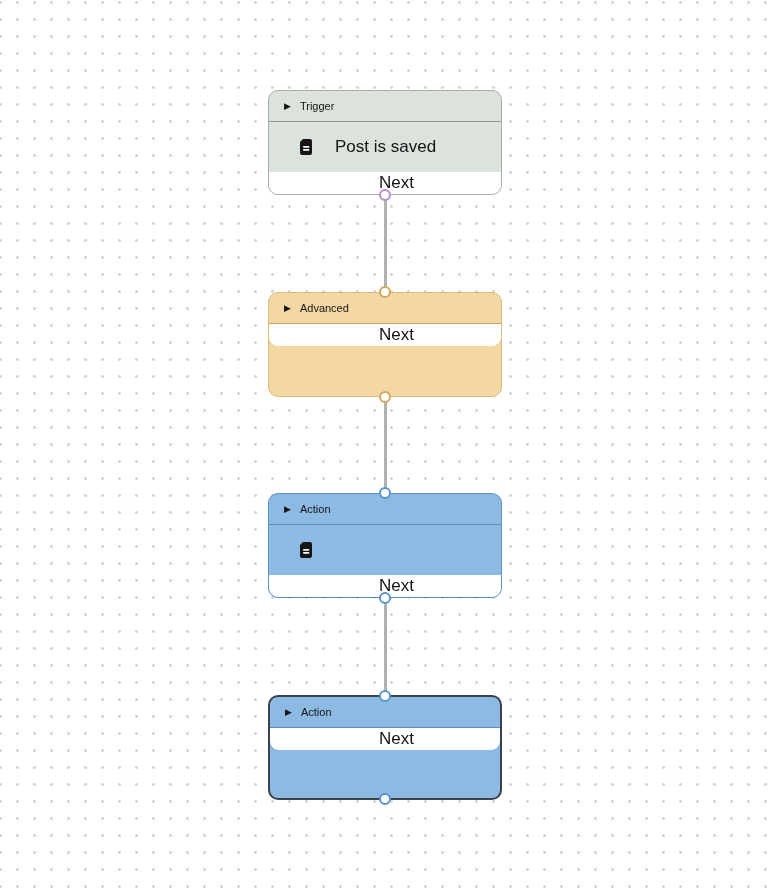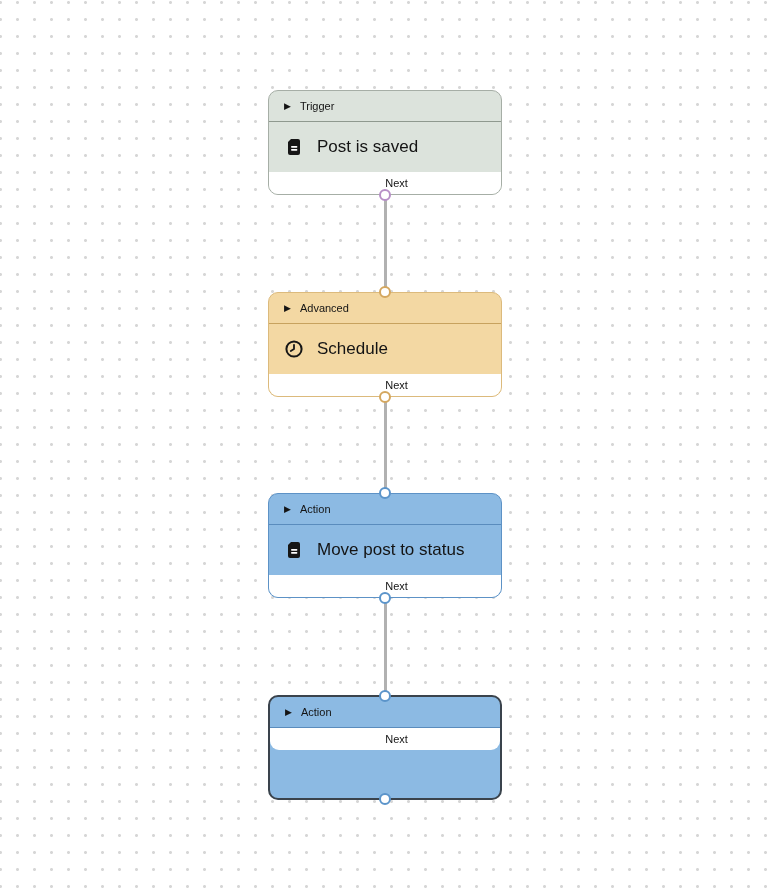--- a/index.html
+++ b/index.html
@@ -16,28 +16,28 @@
     border-radius:10px;background:var(--bg);border:1px solid var(--border);
     display:flex;flex-direction:column;
   }
   .node.selected{border-width:2px;}
   .node-header{
     flex:none;height:30px;display:flex;align-items:center;gap:9px;padding:0 15px;
     border-bottom:1px solid var(--divider);cursor:pointer;
   }
   .tri{font-size:9px;line-height:1;color:#141414;}
   .cat{font-size:11px;color:#141414;}
-  .node-body{flex:1;display:flex;align-items:center;gap:13px;padding:0 15px;}
+  .node-body{flex:1;display:flex;align-items:center;gap:19px;padding:0 27px;}
   .icon{display:flex;align-items:center;justify-content:center;width:20px;height:20px;flex:none;}
   .title{font-size:17px;color:#141414;white-space:nowrap;}
   .node-footer{
     flex:none;height:22px;background:#ffffff;border-radius:0 0 9px 9px;
     display:flex;align-items:center;justify-content:center;
   }
-  .node-footer span{font-size:11px;color:#141414;padding-left:23px;}
+  .node-footer span{font-size:17px;color:#141414;padding-left:23px;}
   .handle{
     position:absolute;left:50%;transform:translateX(-50%);
     width:12px;height:12px;border-radius:50%;background:#ffffff;
     border:2px solid var(--handle);box-sizing:border-box;cursor:crosshair;
   }
   .handle-top{top:-7px;}
   .handle-bottom{bottom:-7px;}
 </style>
 </head>
 <body>
@@ -67,50 +67,40 @@
       <span>Next</span>
     </div>
     <span class="handle handle-bottom"></span>
   </div>
 
   <div class="node" style="top: 292px; --bg: #f3d8a3; --border: #dcba7c; --divider: #c7a25e; --handle: #d4a75f;">
     <div class="node-header">
       <span class="tri">▶</span>
       <span class="cat">Advanced</span>
     </div>
-    <div class="node-body">
-      <span class="icon">
-        <svg width="20" height="20" viewBox="0 0 20 20">
-          <circle cx="10" cy="10" r="7.6" stroke="#161616" stroke-width="2" fill="none"></circle>
-          <path d="M10 5.8 L10 10 L6.8 12" stroke="#161616" stroke-width="1.8" fill="none" stroke-linecap="round" stroke-linejoin="round"></path>
-        </svg>
-      </span>
-      <span class="title">Schedule</span>
-    </div>
     <div class="node-footer">
       <span>Next</span>
     </div>
     <span class="handle handle-top"></span>
     <span class="handle handle-bottom"></span>
   </div>
 
   <div class="node" style="top: 493px; --bg: #8cbae3; --border: #5d92c6; --divider: #5a8cbd; --handle: #5b94ca;">
     <div class="node-header">
       <span class="tri">▶</span>
       <span class="cat">Action</span>
     </div>
     <div class="node-body">
       <span class="icon">
         <svg width="20" height="20" viewBox="0 0 20 20">
           <path d="M7 2 L14 2 Q16 2 16 4 L16 16 Q16 18 14 18 L6 18 Q4 18 4 16 L4 5 Z" fill="#161616"></path>
           <rect x="7" y="9" width="6.4" height="1.7" rx="0.85" fill="#ffffff"></rect>
           <rect x="7" y="12" width="6.4" height="1.7" rx="0.85" fill="#ffffff"></rect>
         </svg>
       </span>
-      <span class="title">Move post to status</span>
     </div>
     <div class="node-footer">
       <span>Next</span>
     </div>
     <span class="handle handle-top"></span>
     <span class="handle handle-bottom"></span>
   </div>
 
   <div class="node selected" style="top: 695px; --bg: #8cbae3; --border: #3a434c; --divider: #5a8cbd; --handle: #5b94ca;">
     <div class="node-header">

